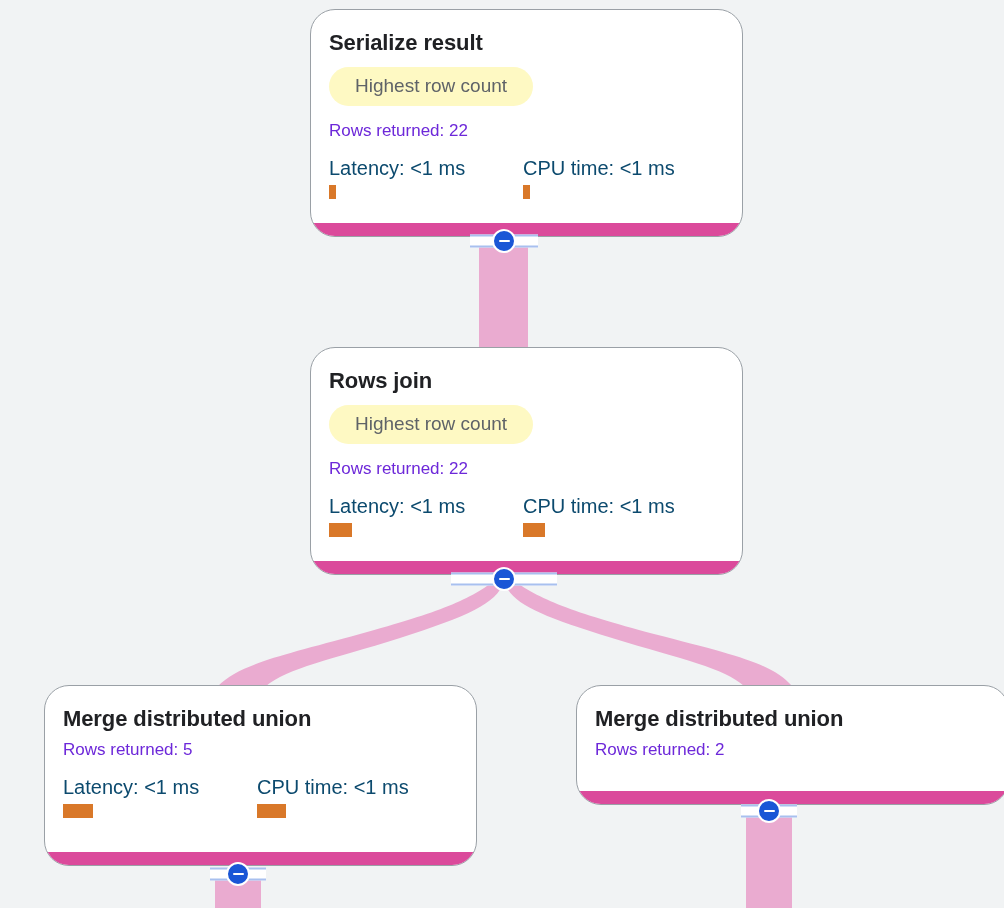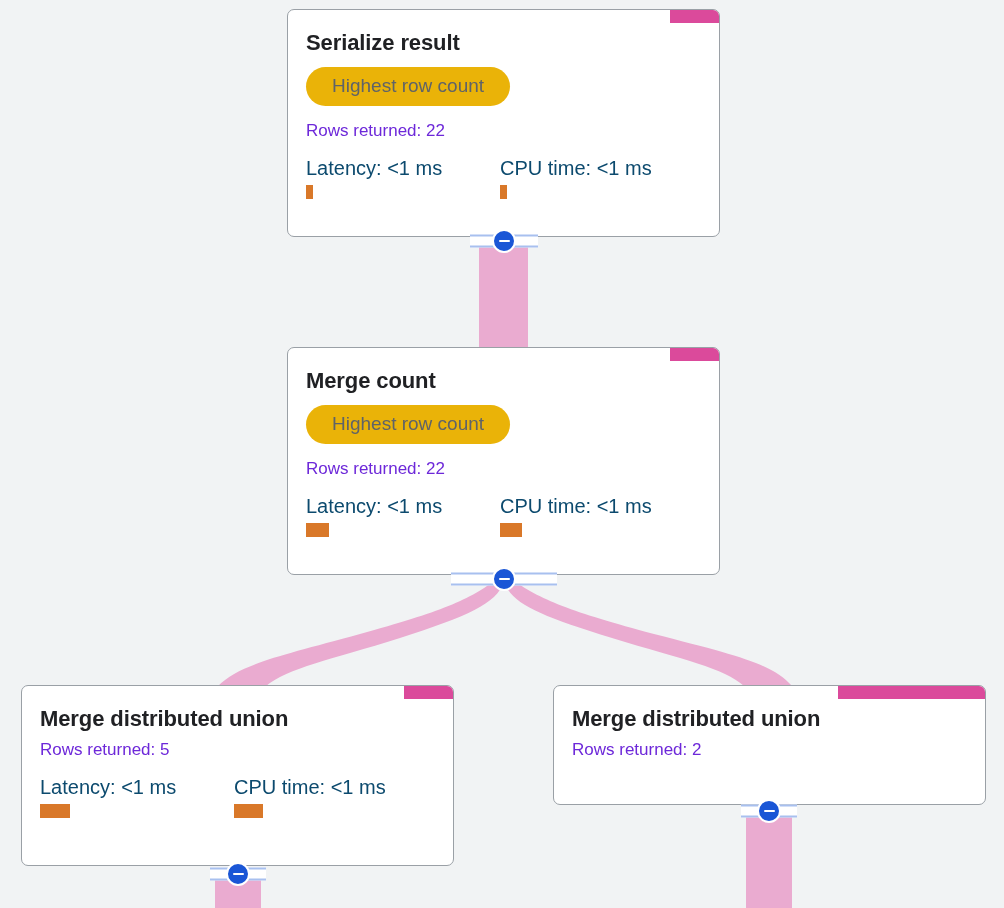--- a/index.html
+++ b/index.html
@@ -25,44 +25,45 @@
     z-index: 1;
   }
 
   
   .node {
     position: absolute;
     z-index: 2;
     box-sizing: border-box;
     background: #ffffff;
     border: 1px solid #9aa0a6;
-    border-radius: 7px;
-    display: flex;
-    flex-direction: row;
+    border-radius: 25px;
+    display: flex;
+    flex-direction: column;
     overflow: hidden;
+    margin-left: 23px;
   }
   .node-body {
     flex: 1 1 auto;
     padding: 20px 18px 14px 18px;
     display: flex;
     flex-direction: column;
   }
   .node-title {
     font-size: 22px;
     font-weight: 700;
     color: #202124;
     letter-spacing: -0.1px;
     line-height: 26px;
     margin: 0;
     white-space: nowrap;
   }
   .node-badge {
     align-self: flex-start;
     margin-top: 11px;
-    background: #eab308;
+    background: #fef9c3;
     color: #5f6368;
     border-radius: 999px;
     font-size: 19px;
     line-height: 22px;
     padding: 8px 26px 9px 26px;
     white-space: nowrap;
   }
   .node-rows {
     margin-top: 13px;
     font-size: 17px;
@@ -185,21 +186,21 @@
         <div class="metric-label">CPU time: &lt;1 ms</div>
         <div class="metric-bar" style="width: 7px;"></div>
       </div>
     </div>
   </div>
   <div class="node-accent"></div>
 </div>
 
 <div class="node" id="node-merge-join" style="left:287px; top:347px; width:433px; height:228px;">
   <div class="node-body">
-    <div class="node-title">Merge count</div>
+    <div class="node-title">Rows join</div>
     <div class="node-badge">Highest row count</div>
     <div class="node-rows">Rows returned: 22</div>
     <div class="metrics">
       <div class="metric metric-latency">
         <div class="metric-label">Latency: &lt;1 ms</div>
         <div class="metric-bar" style="width: 23px;"></div>
       </div>
       <div class="metric">
         <div class="metric-label">CPU time: &lt;1 ms</div>
         <div class="metric-bar" style="width: 22px;"></div>

